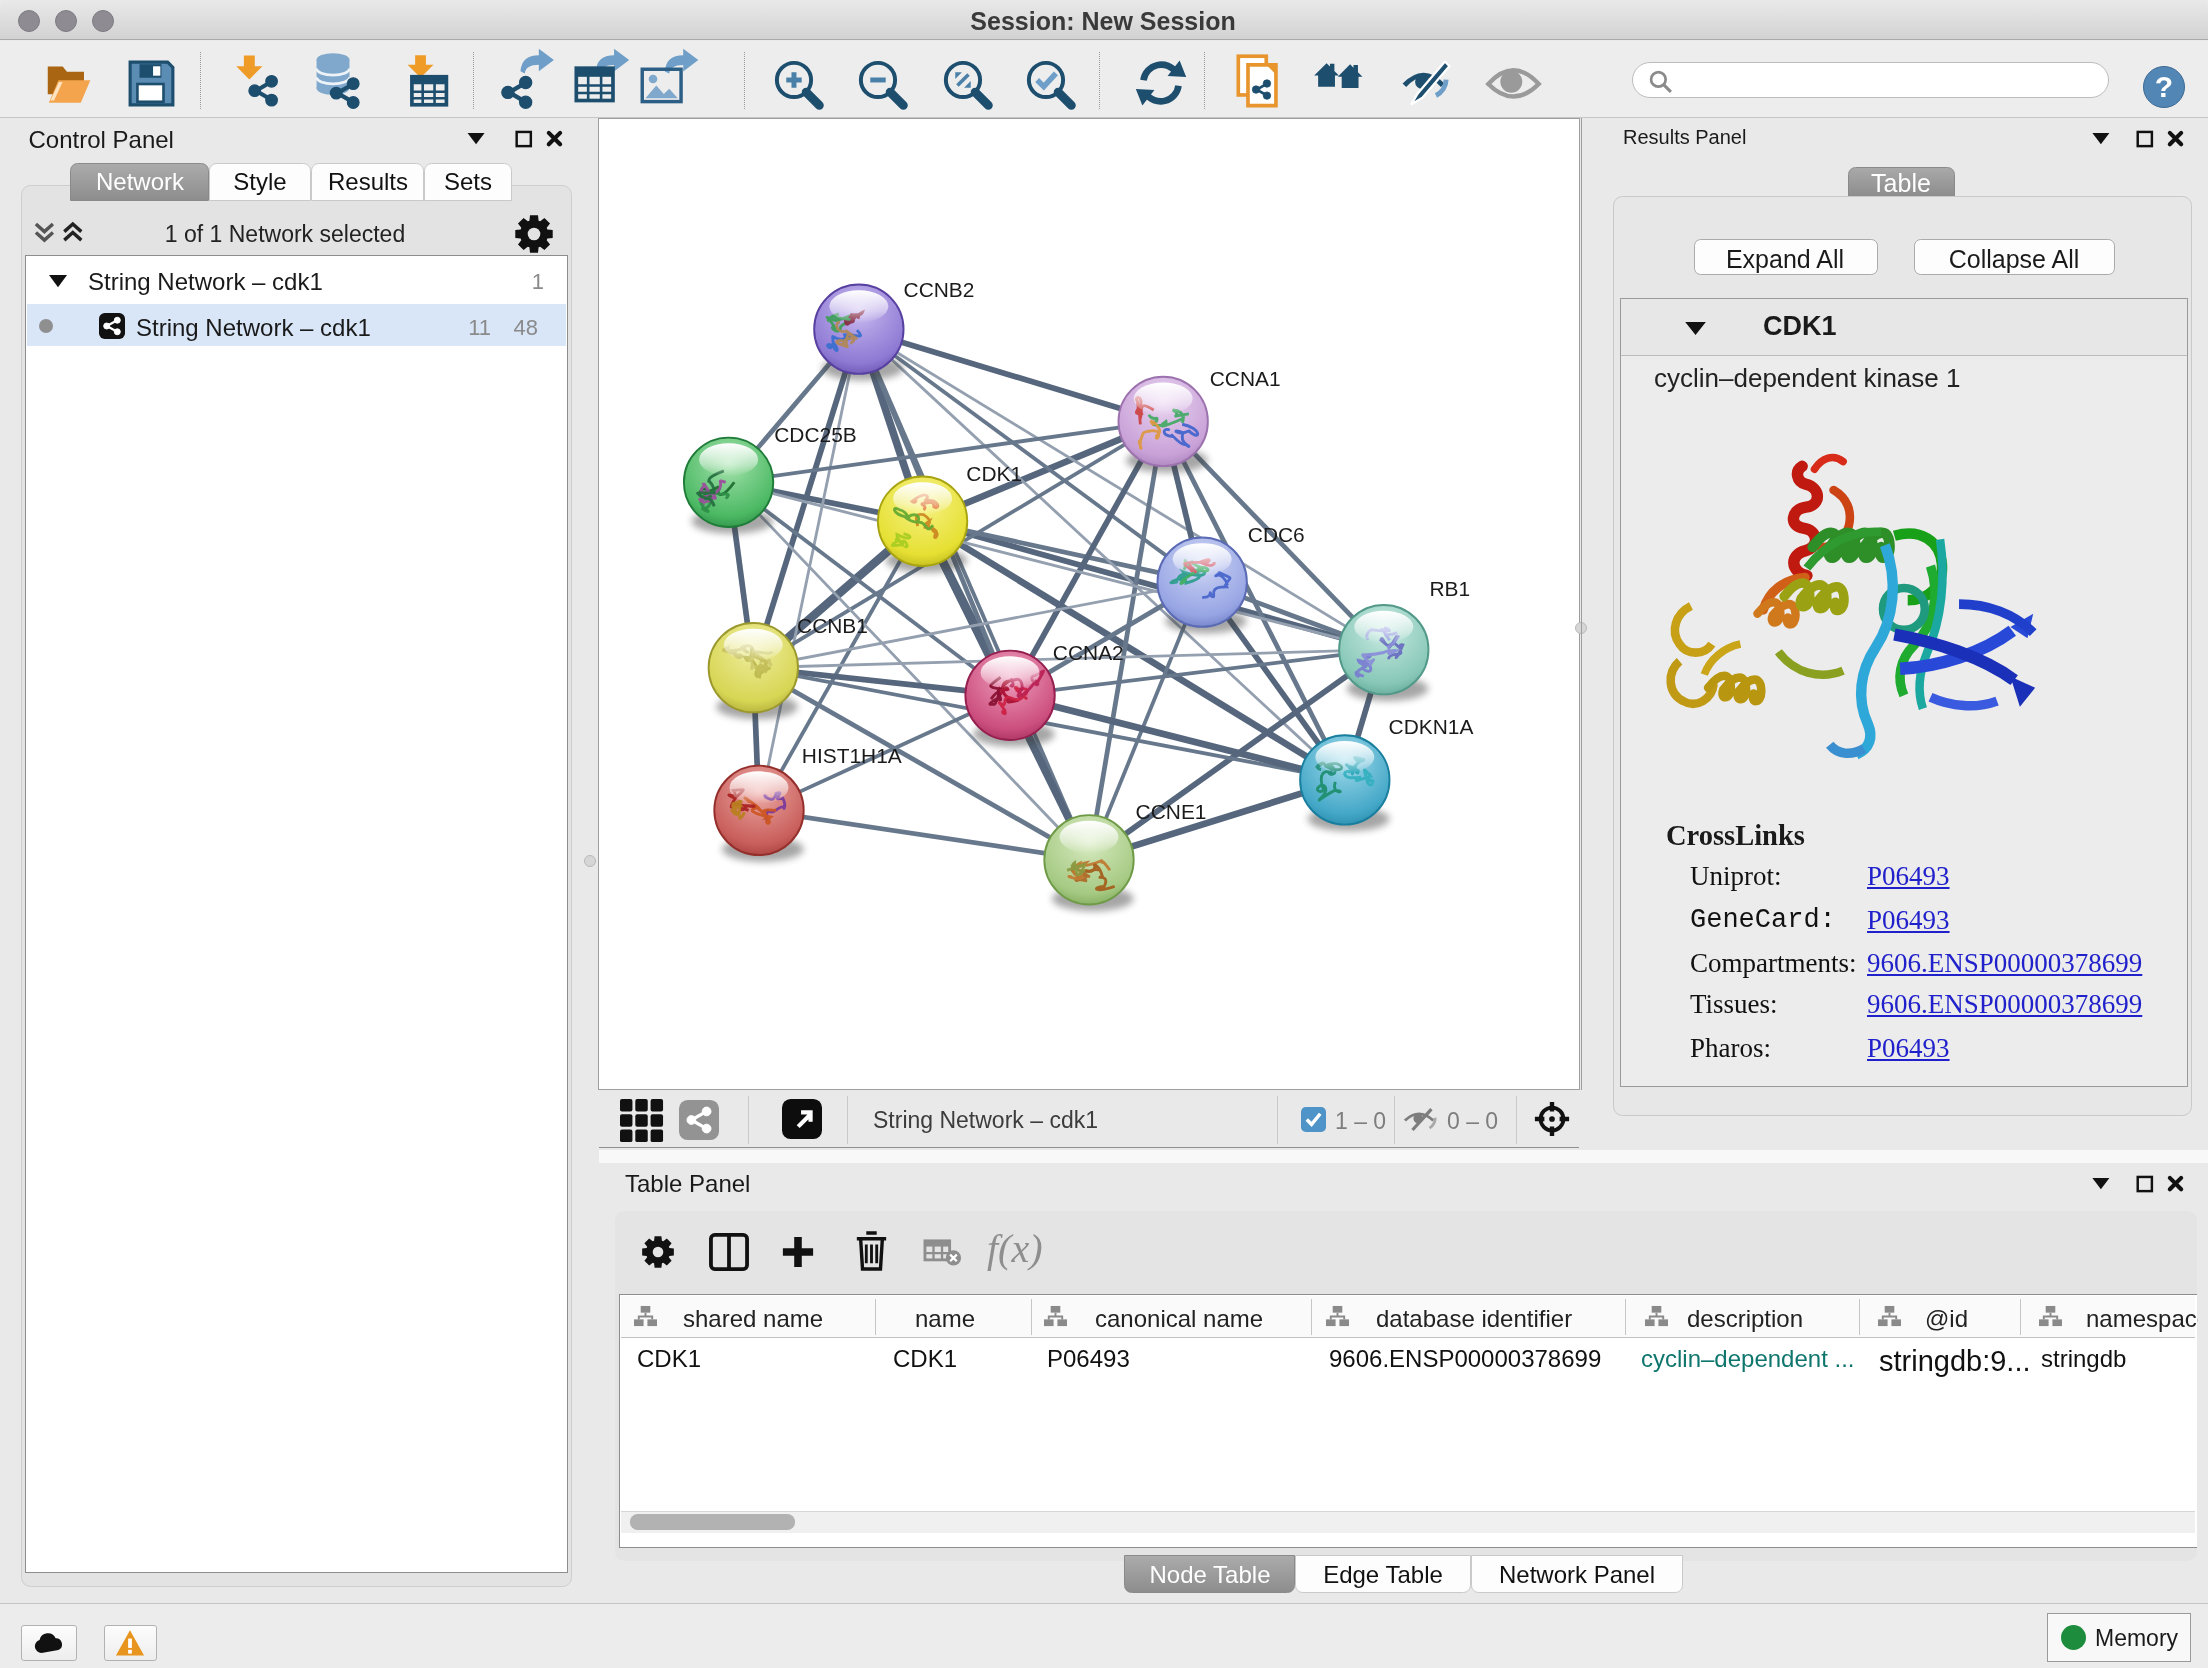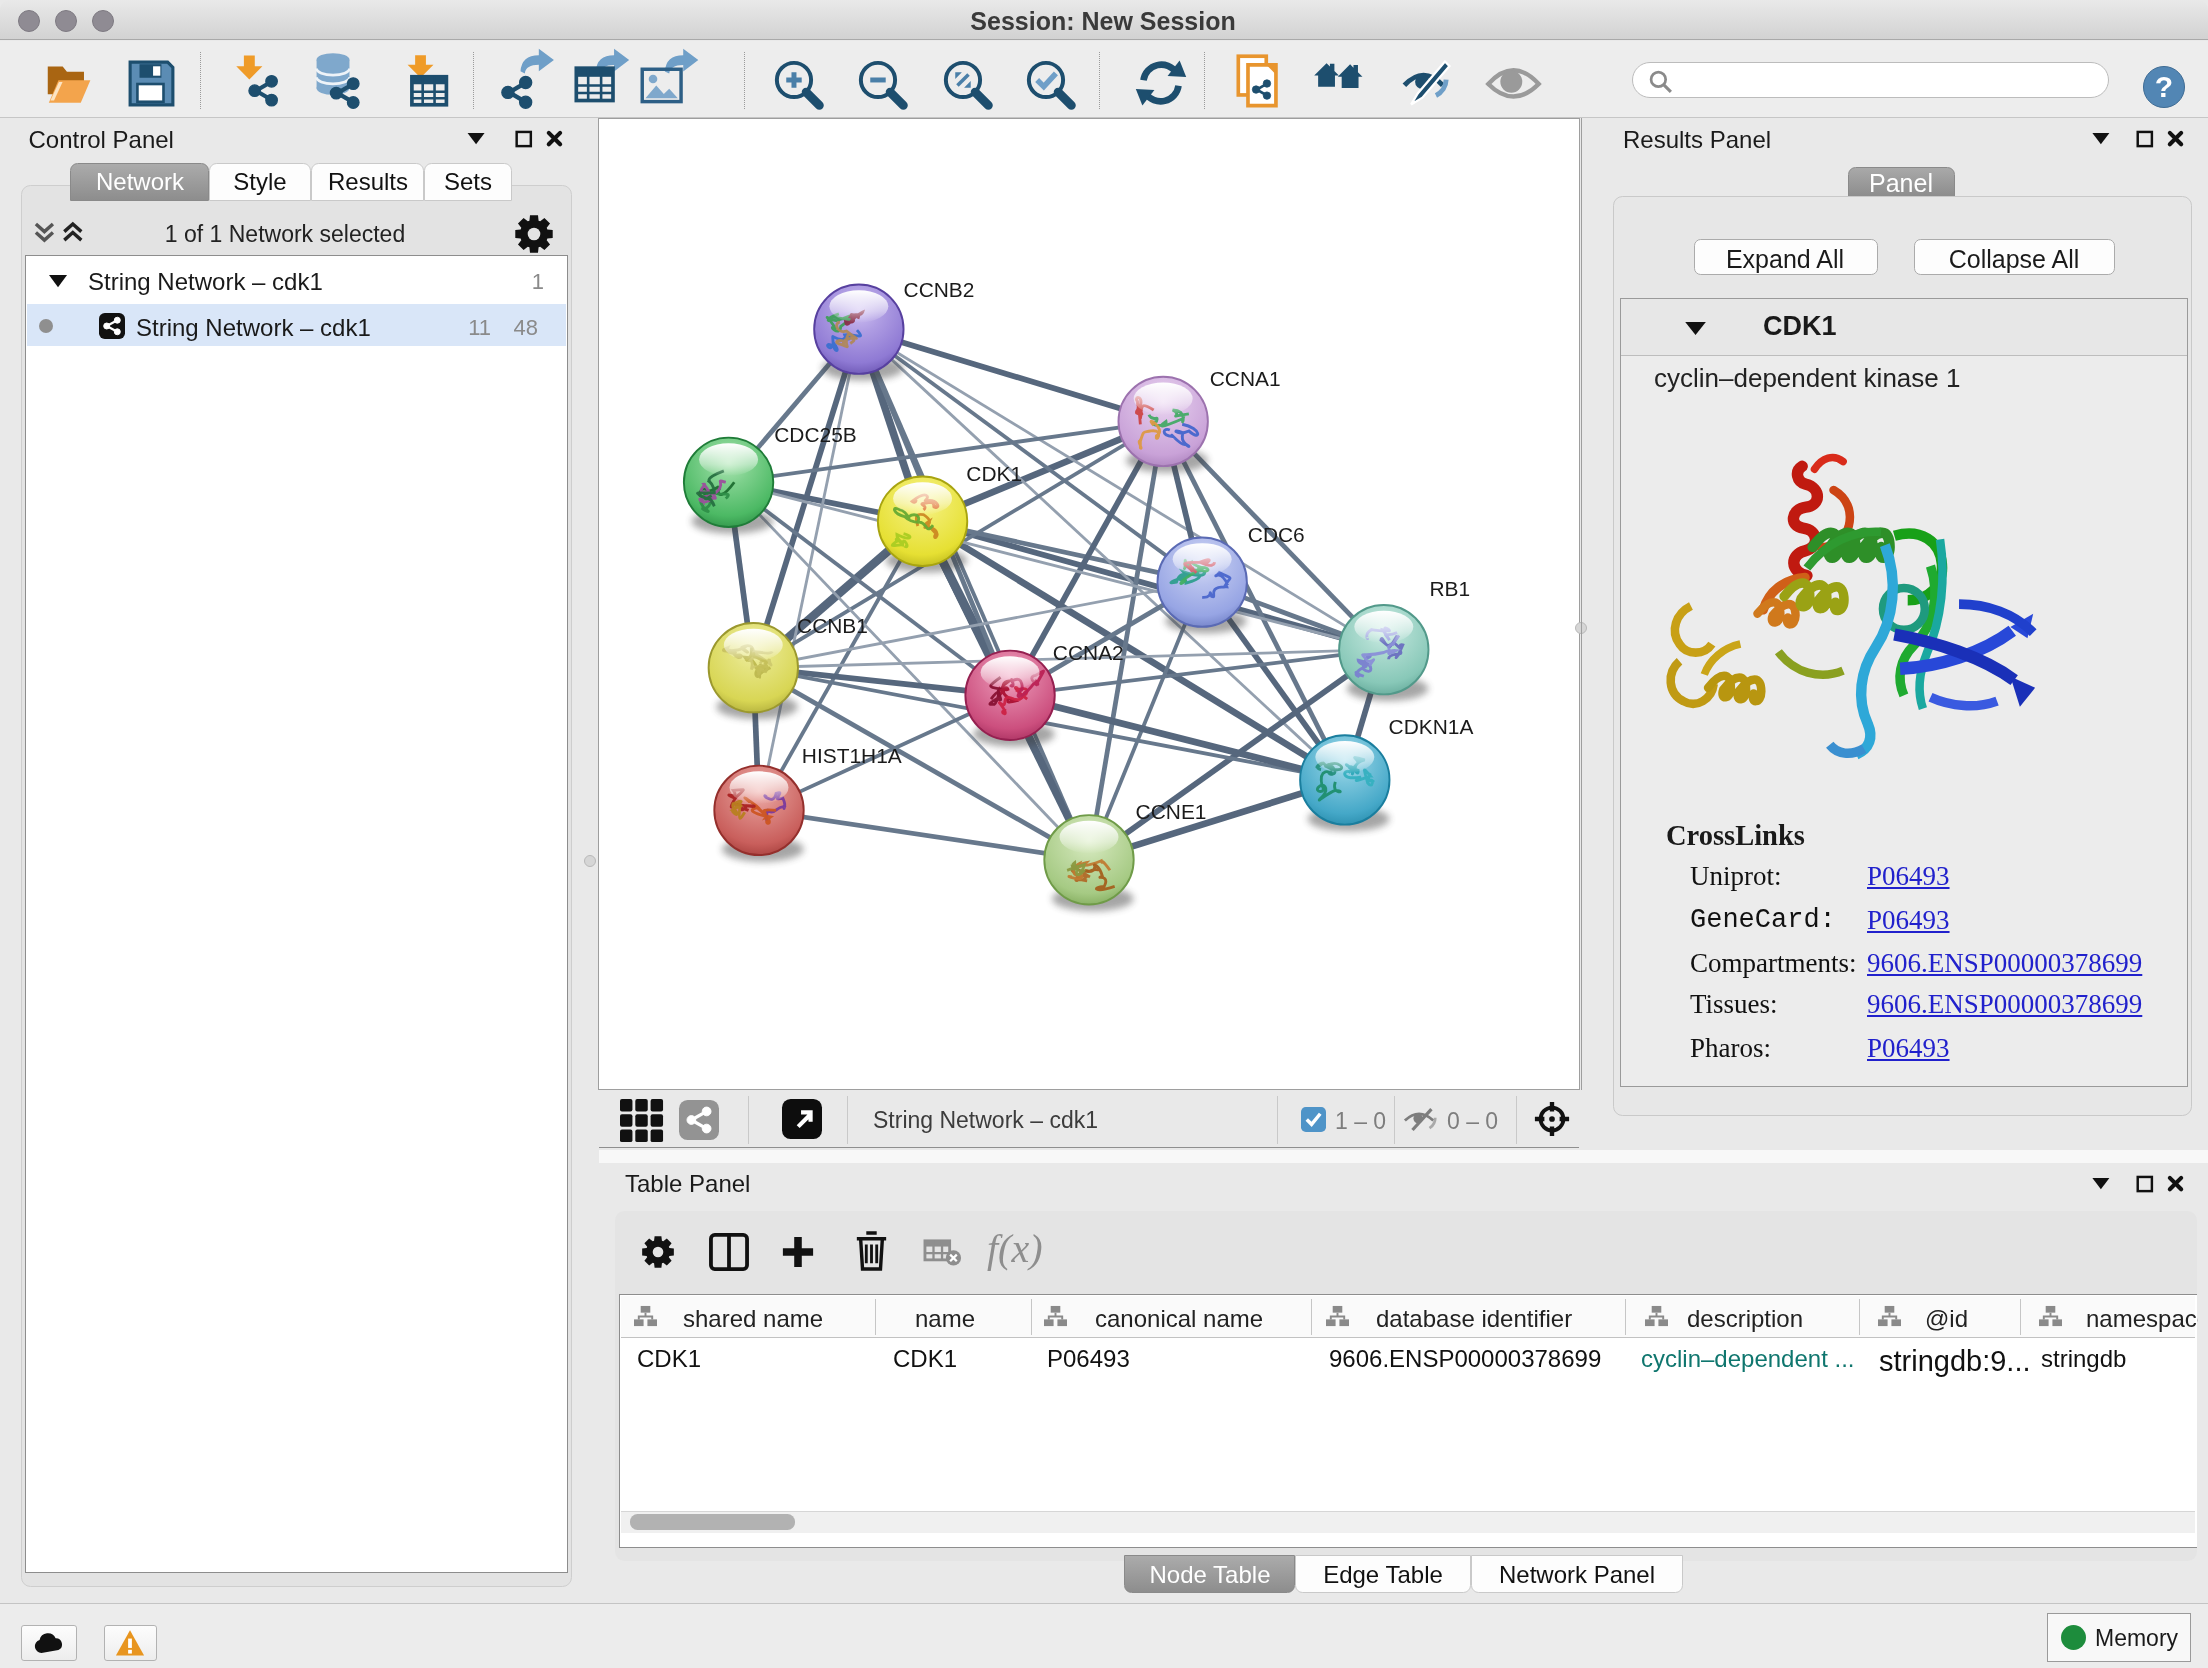--- a/index.html
+++ b/index.html
@@ -487,28 +487,28 @@
 <div class="txt" style="left:1447px;top:1108px;font-size:23px;color:#7d7d7d">0 – 0</div>
 <div class="abs" style="left:1516px;top:1096px;width:0;height:48px;border-left:1.9px solid #c9c9c9"></div>
 <svg class="abs" style="left:1533px;top:1100px" width="38" height="38" viewBox="0 0 40 40">
  <circle cx="20" cy="20" r="12" fill="none" stroke="#111" stroke-width="4"></circle>
  <path d="M20 2 v10 M20 28 v10 M2 20 h10 M28 20 h10" stroke="#111" stroke-width="4.6"></path>
  <circle cx="20" cy="20" r="3" fill="#111"></circle>
 </svg>
 <div class="abs" style="left:599px;top:1150px;width:1609px;height:13.3px;background:#f8f8f8"></div>
 
 <div class="abs" style="left:1581px;top:118px;width:0;height:972px;border-left:1px solid #9e9e9e"></div>
-<div class="txt" style="left:1623px;top:126px;font-size:24px">Results Panel</div>
+<div class="txt" style="left:1623px;top:126px;font-size:20px">Results Panel</div>
 <svg class="abs" style="left:2092px;top:131px" width="99" height="17" viewBox="0 0 104 18">
  <path d="M0 2 h18 l-9 12 z" fill="#111"></path>
  <rect x="48" y="1" width="15" height="15" fill="none" stroke="#111" stroke-width="2.6"></rect>
  <path d="M82 2 l12 12 M94 2 l-12 12" stroke="#111" stroke-width="4.4" stroke-linecap="round"></path>
 </svg>
 <div class="abs" style="left:1848px;top:167px;width:107px;height:29.5px;background:linear-gradient(#a9a9a9,#8d8d8d);border:1px solid #8a8a8a;border-radius:7.6px 7.6px 0 0"></div>
-<div class="txt" style="left:1901px;top:169px;transform:translateX(-50%);font-size:25px;color:#fff">Panel</div>
+<div class="txt" style="left:1901px;top:169px;transform:translateX(-50%);font-size:25px;color:#fff">Table</div>
 <div class="abs" style="left:1613px;top:196px;width:579px;height:920px;background:#e7e7e7;border:1px solid #c9c9c9;border-radius:9.5px"></div>
 <div class="abs" style="left:1694px;top:239px;width:184px;height:36px;background:#fdfdfd;border:1px solid #ababab;border-radius:6.7px"></div>
 <div class="txt" style="left:1785px;top:245px;transform:translateX(-50%);font-size:25px">Expand All</div>
 <div class="abs" style="left:1914px;top:239px;width:201px;height:36px;background:#fdfdfd;border:1px solid #ababab;border-radius:6.7px"></div>
 <div class="txt" style="left:2014px;top:245px;transform:translateX(-50%);font-size:25px">Collapse All</div>
 <div class="abs" style="left:1620px;top:298px;width:568px;height:789px;background:#ececec;border:1px solid #9a9a9a"></div>
 <div class="abs" style="left:1621px;top:299px;width:566px;height:57px;background:#e7e7e7;border-bottom:1px solid #bdbdbd"></div>
 <svg class="abs" style="left:1685px;top:321px" width="22" height="15" viewBox="0 0 23 16">
     <path d="M0 1 h22 l-11 14 z" fill="#111"></path>
   </svg>

